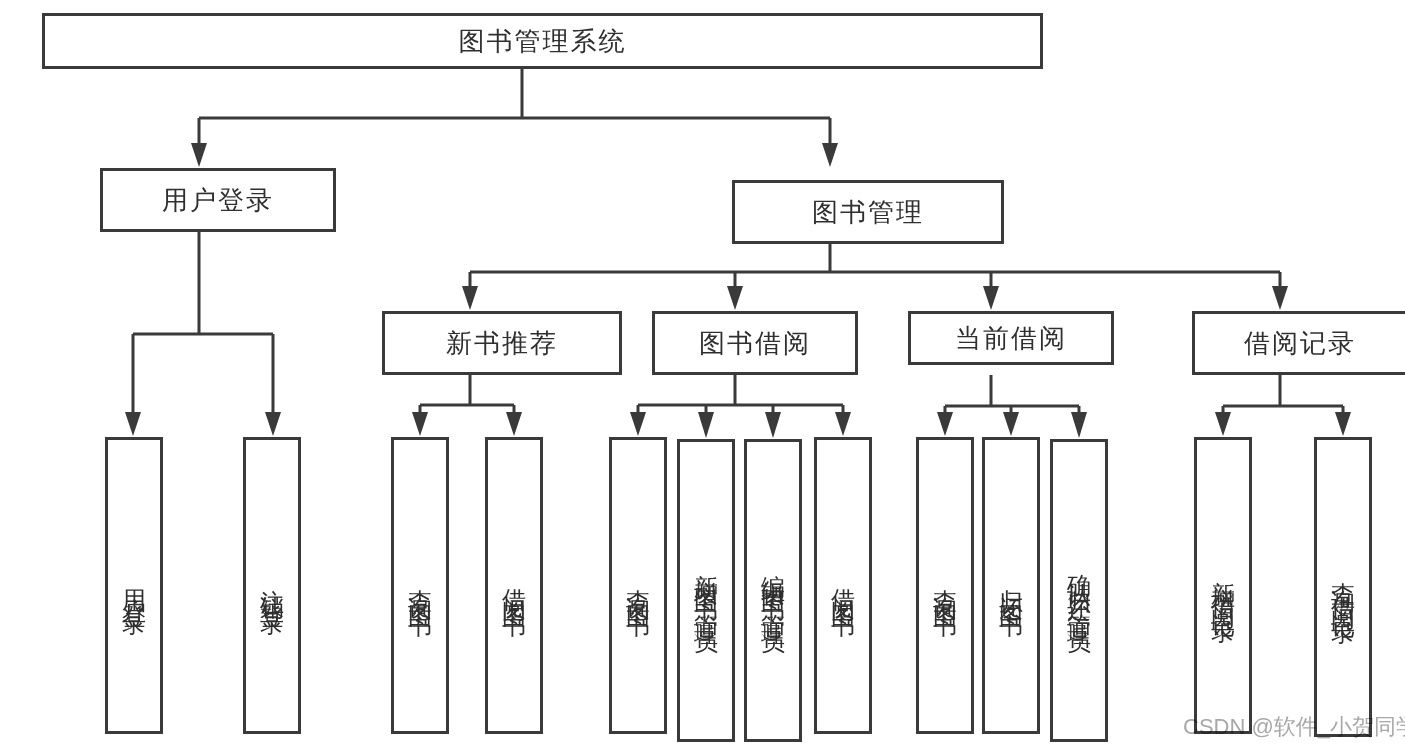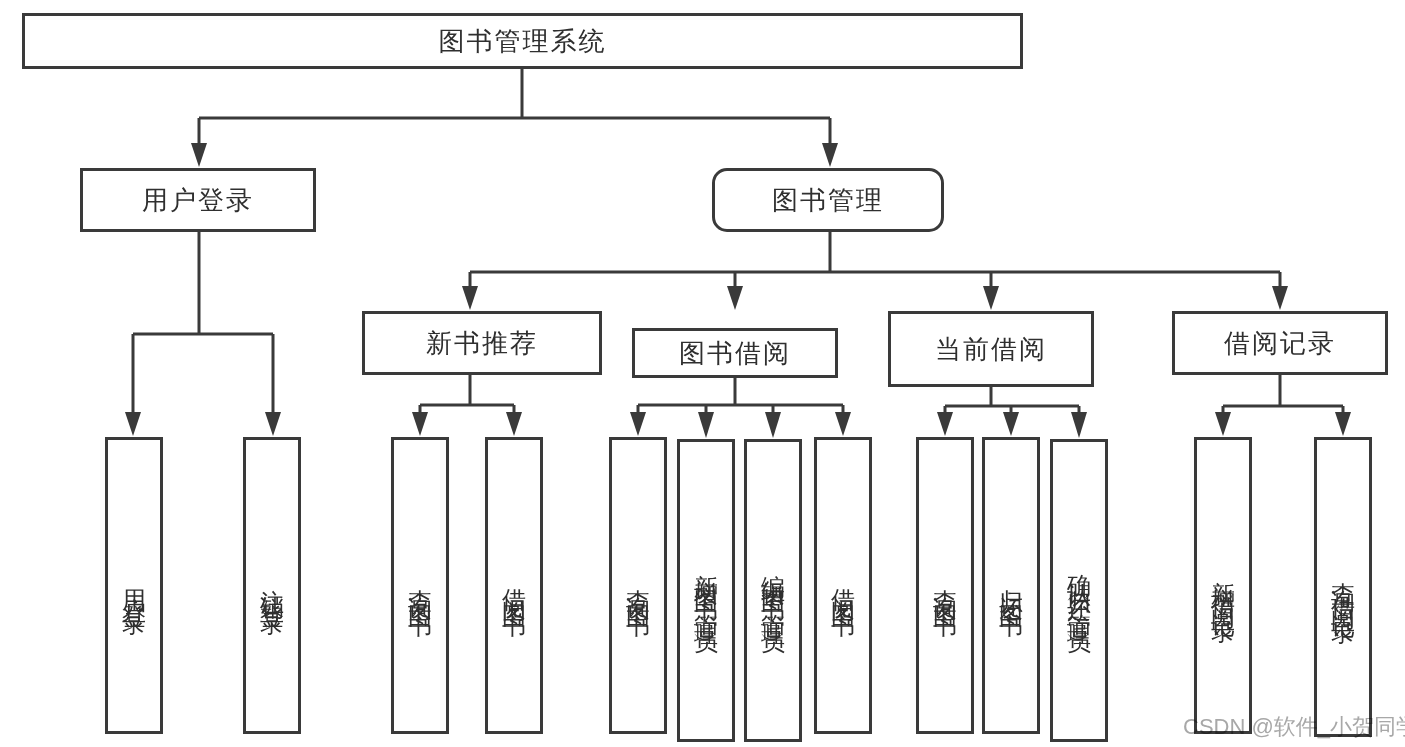--- a/index.html
+++ b/index.html
@@ -15,21 +15,21 @@
     position:absolute;
     box-sizing:border-box;
     border:3px solid #3a3a3a;
     background:#ffffff;
     display:flex;
     align-items:center;
     justify-content:center;
     color:#2f2f2f;
     z-index:2;
   }
-  .hbox{font-size:26px;letter-spacing:2px;}
+  .hbox{font-size:26px;letter-spacing:2px;margin-left:20px;}
   .vbox .label{
     writing-mode:vertical-rl;
     text-orientation:mixed;
     font-size:24px;
     letter-spacing:8px;
     line-height:1;
     white-space:nowrap;
   }
   .watermark{
     position:absolute;
@@ -86,31 +86,31 @@
     </g>
   </svg>
 
   <div class="box hbox" style="left:22px;top:13px;width:1001px;height:56px;">
     <span class="label">图书管理系统</span>
   </div>
 
   <div class="box hbox" style="left:80px;top:168px;width:236px;height:64px;">
     <span class="label">用户登录</span>
   </div>
-  <div class="box hbox" style="left:712px;top:168px;width:232px;height:64px;border-radius:15px;">
+  <div class="box hbox" style="left:712px;top:180px;width:272px;height:64px;">
     <span class="label">图书管理</span>
   </div>
 
   <div class="box hbox" style="left:362px;top:311px;width:240px;height:64px;">
     <span class="label">新书推荐</span>
   </div>
-  <div class="box hbox" style="left:632px;top:328px;width:206px;height:50px;text-align:center;">
+  <div class="box hbox" style="left:632px;top:311px;width:206px;height:64px;text-align:center;">
     <span class="label">图书借阅</span>
   </div>
-  <div class="box hbox" style="left:888px;top:311px;width:206px;height:76px;">
+  <div class="box hbox" style="left:888px;top:311px;width:206px;height:54px;">
     <span class="label">当前借阅</span>
   </div>
   <div class="box hbox" style="left:1172px;top:311px;width:216px;height:64px;">
     <span class="label">借阅记录</span>
   </div>
 
   <div class="box vbox" style="left:105px;top:437px;width:58px;height:297px;">
     <span class="label">用户登录</span>
   </div>
   <div class="box vbox" style="left:243px;top:437px;width:58px;height:297px;">

